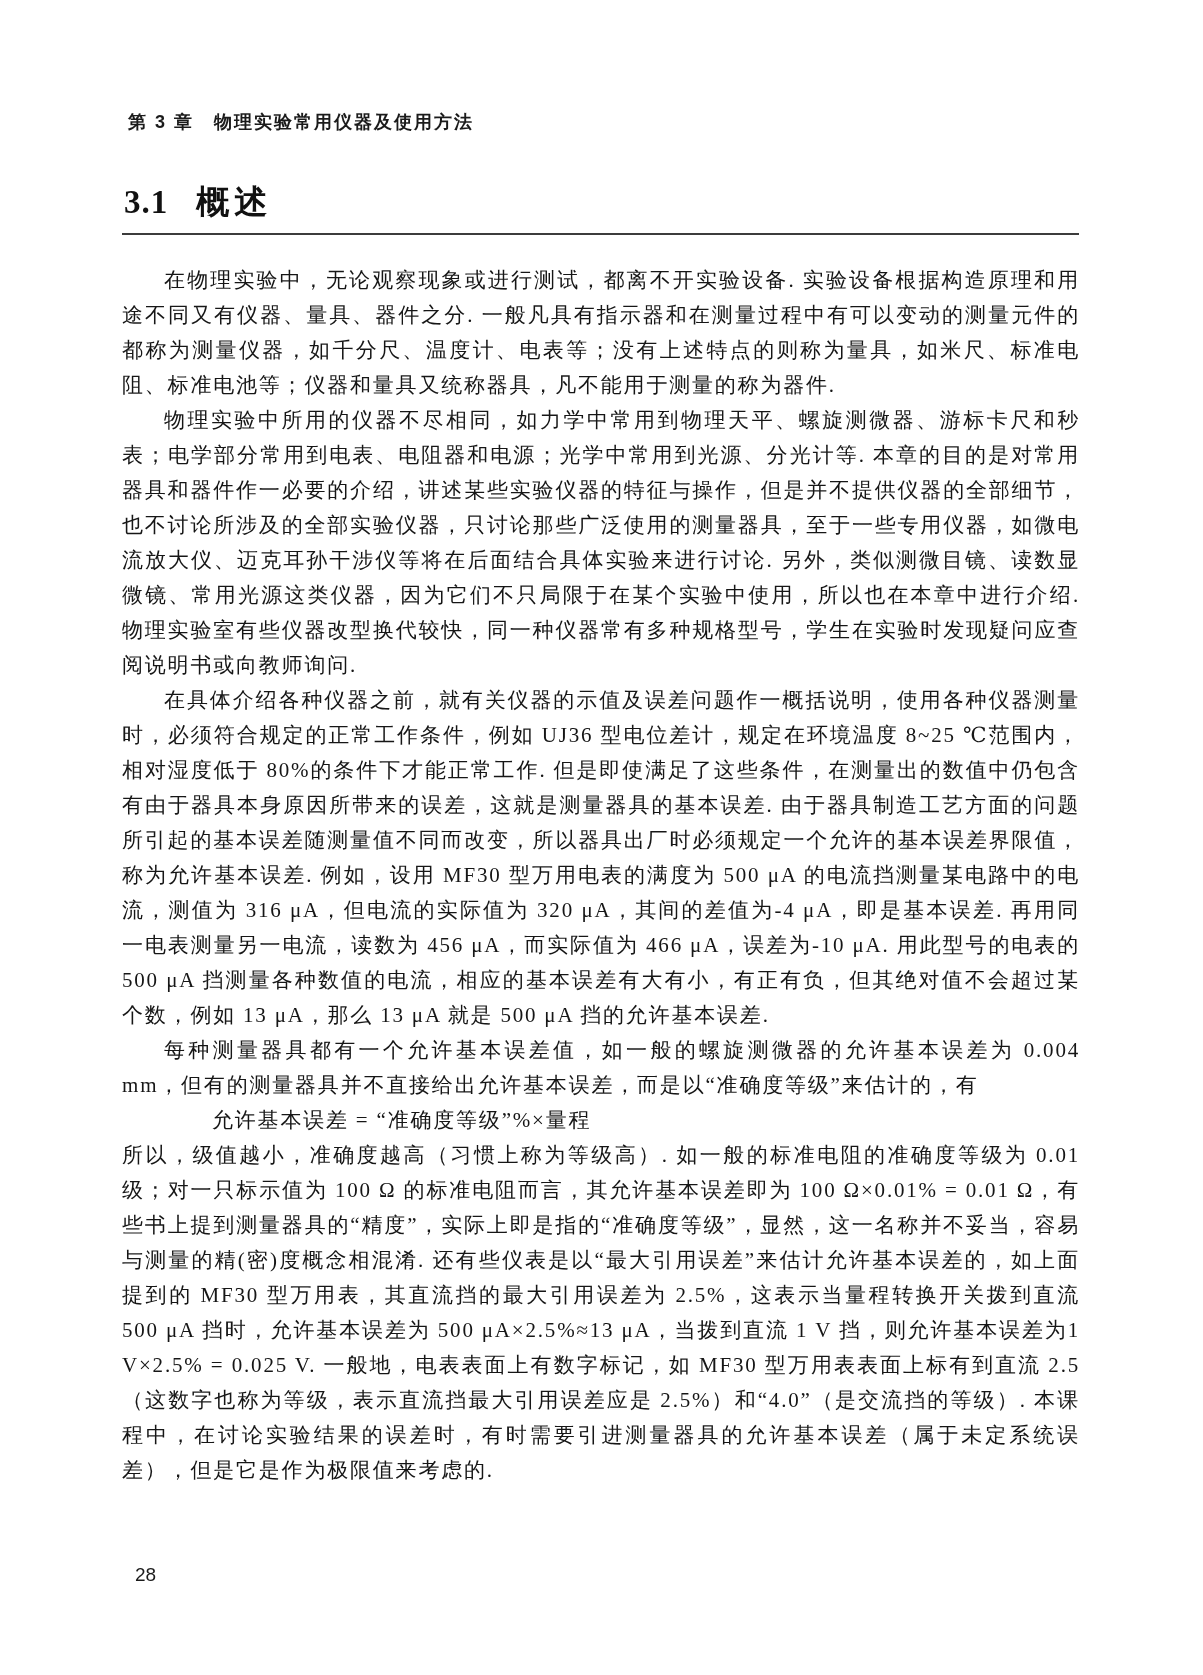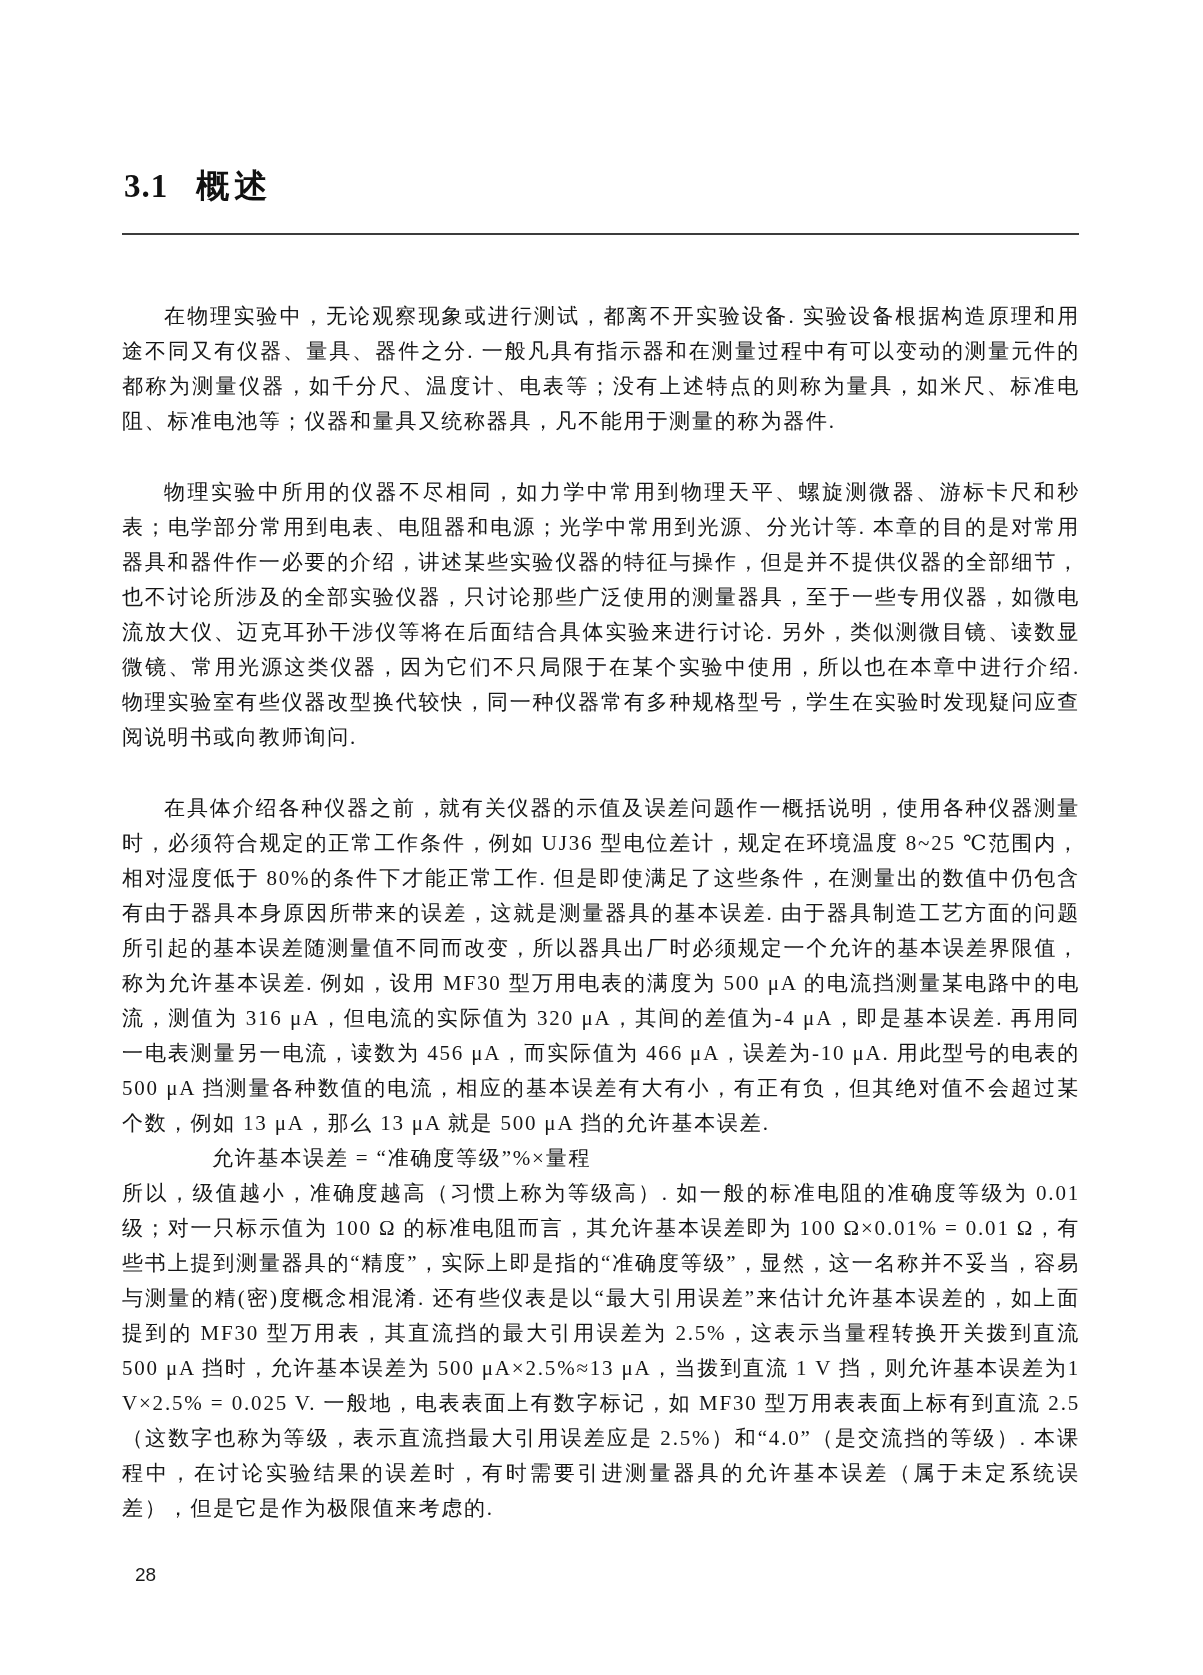--- a/index.html
+++ b/index.html
@@ -23,21 +23,21 @@
     font-family: "Liberation Sans", "DejaVu Sans", sans-serif;
     font-weight: bold;
     font-size: 18px;
     letter-spacing: 2px;
     color: #1b1b1b;
     white-space: nowrap;
   }
   .section-heading {
     position: absolute;
     left: 124px;
-    top: 164px;
+    top: 180px;
     font-family: "Liberation Serif", "DejaVu Serif", serif;
     font-weight: bold;
     font-size: 33px;
     color: #111;
     white-space: nowrap;
   }
   .section-heading .sec-num {
     display: inline-block;
     margin-right: 28px;
     letter-spacing: 1px;
@@ -68,21 +68,20 @@
     text-align: justify;
     text-justify: inter-character;
     color: #161616;
   }
   .body-text p.para {
     margin: 0;
     padding: 0;
   }
   .body-text p.para.indented {
     text-indent: 2em;
-    margin-top: 36px;
   }
   .formula-line {
     margin: 0;
     padding-left: 90px;
     text-align: left;
     line-height: 35px;
     white-space: nowrap;
   }
   .page-number {
     position: absolute;
@@ -92,30 +91,32 @@
     font-size: 19px;
     color: #1b1b1b;
     margin-left: 7px;
   }
 </style>
 </head>
 <body>
 
 <div class="page">
 
+  <div class="running-header">第 3 章　物理实验常用仪器及使用方法</div>
 
   <div class="section-heading">
     <span class="sec-num">3.1</span><span class="sec-title">概述</span>
   </div>
 
   <hr class="heading-rule">
 
   <div class="body-text">
     <p class="para indented">在物理实验中，无论观察现象或进行测试，都离不开实验设备. 实验设备根据构造原理和用途不同又有仪器、量具、器件之分. 一般凡具有指示器和在测量过程中有可以变动的测量元件的都称为测量仪器，如千分尺、温度计、电表等；没有上述特点的则称为量具，如米尺、标准电阻、标准电池等；仪器和量具又统称器具，凡不能用于测量的称为器件.</p>
     <p class="para indented">物理实验中所用的仪器不尽相同，如力学中常用到物理天平、螺旋测微器、游标卡尺和秒表；电学部分常用到电表、电阻器和电源；光学中常用到光源、分光计等. 本章的目的是对常用器具和器件作一必要的介绍，讲述某些实验仪器的特征与操作，但是并不提供仪器的全部细节，也不讨论所涉及的全部实验仪器，只讨论那些广泛使用的测量器具，至于一些专用仪器，如微电流放大仪、迈克耳孙干涉仪等将在后面结合具体实验来进行讨论. 另外，类似测微目镜、读数显微镜、常用光源这类仪器，因为它们不只局限于在某个实验中使用，所以也在本章中进行介绍. 物理实验室有些仪器改型换代较快，同一种仪器常有多种规格型号，学生在实验时发现疑问应查阅说明书或向教师询问.</p>
     <p class="para indented">在具体介绍各种仪器之前，就有关仪器的示值及误差问题作一概括说明，使用各种仪器测量时，必须符合规定的正常工作条件，例如 UJ36 型电位差计，规定在环境温度 8~25 ℃范围内，相对湿度低于 80%的条件下才能正常工作. 但是即使满足了这些条件，在测量出的数值中仍包含有由于器具本身原因所带来的误差，这就是测量器具的基本误差. 由于器具制造工艺方面的问题所引起的基本误差随测量值不同而改变，所以器具出厂时必须规定一个允许的基本误差界限值，称为允许基本误差. 例如，设用 MF30 型万用电表的满度为 500 μA 的电流挡测量某电路中的电流，测值为 316 μA，但电流的实际值为 320 μA，其间的差值为-4 μA，即是基本误差. 再用同一电表测量另一电流，读数为 456 μA，而实际值为 466 μA，误差为-10 μA. 用此型号的电表的 500 μA 挡测量各种数值的电流，相应的基本误差有大有小，有正有负，但其绝对值不会超过某个数，例如 13 μA，那么 13 μA 就是 500 μA 挡的允许基本误差.</p>
+    <p class="para indented">每种测量器具都有一个允许基本误差值，如一般的螺旋测微器的允许基本误差为 0.004 mm，但有的测量器具并不直接给出允许基本误差，而是以“准确度等级”来估计的，有</p>
     <p class="formula-line">允许基本误差 = “准确度等级”%×量程</p>
     <p class="para">所以，级值越小，准确度越高（习惯上称为等级高）. 如一般的标准电阻的准确度等级为 0.01 级；对一只标示值为 100 Ω 的标准电阻而言，其允许基本误差即为 100 Ω×0.01% = 0.01 Ω，有些书上提到测量器具的“精度”，实际上即是指的“准确度等级”，显然，这一名称并不妥当，容易与测量的精(密)度概念相混淆. 还有些仪表是以“最大引用误差”来估计允许基本误差的，如上面提到的 MF30 型万用表，其直流挡的最大引用误差为 2.5%，这表示当量程转换开关拨到直流 500 μA 挡时，允许基本误差为 500 μA×2.5%≈13 μA，当拨到直流 1 V 挡，则允许基本误差为1 V×2.5% = 0.025 V. 一般地，电表表面上有数字标记，如 MF30 型万用表表面上标有到直流 2.5（这数字也称为等级，表示直流挡最大引用误差应是 2.5%）和“4.0”（是交流挡的等级）. 本课程中，在讨论实验结果的误差时，有时需要引进测量器具的允许基本误差（属于未定系统误差），但是它是作为极限值来考虑的.</p>
   </div>
 
   <div class="page-number">28</div>
 
 </div>
 
 </body></html>

